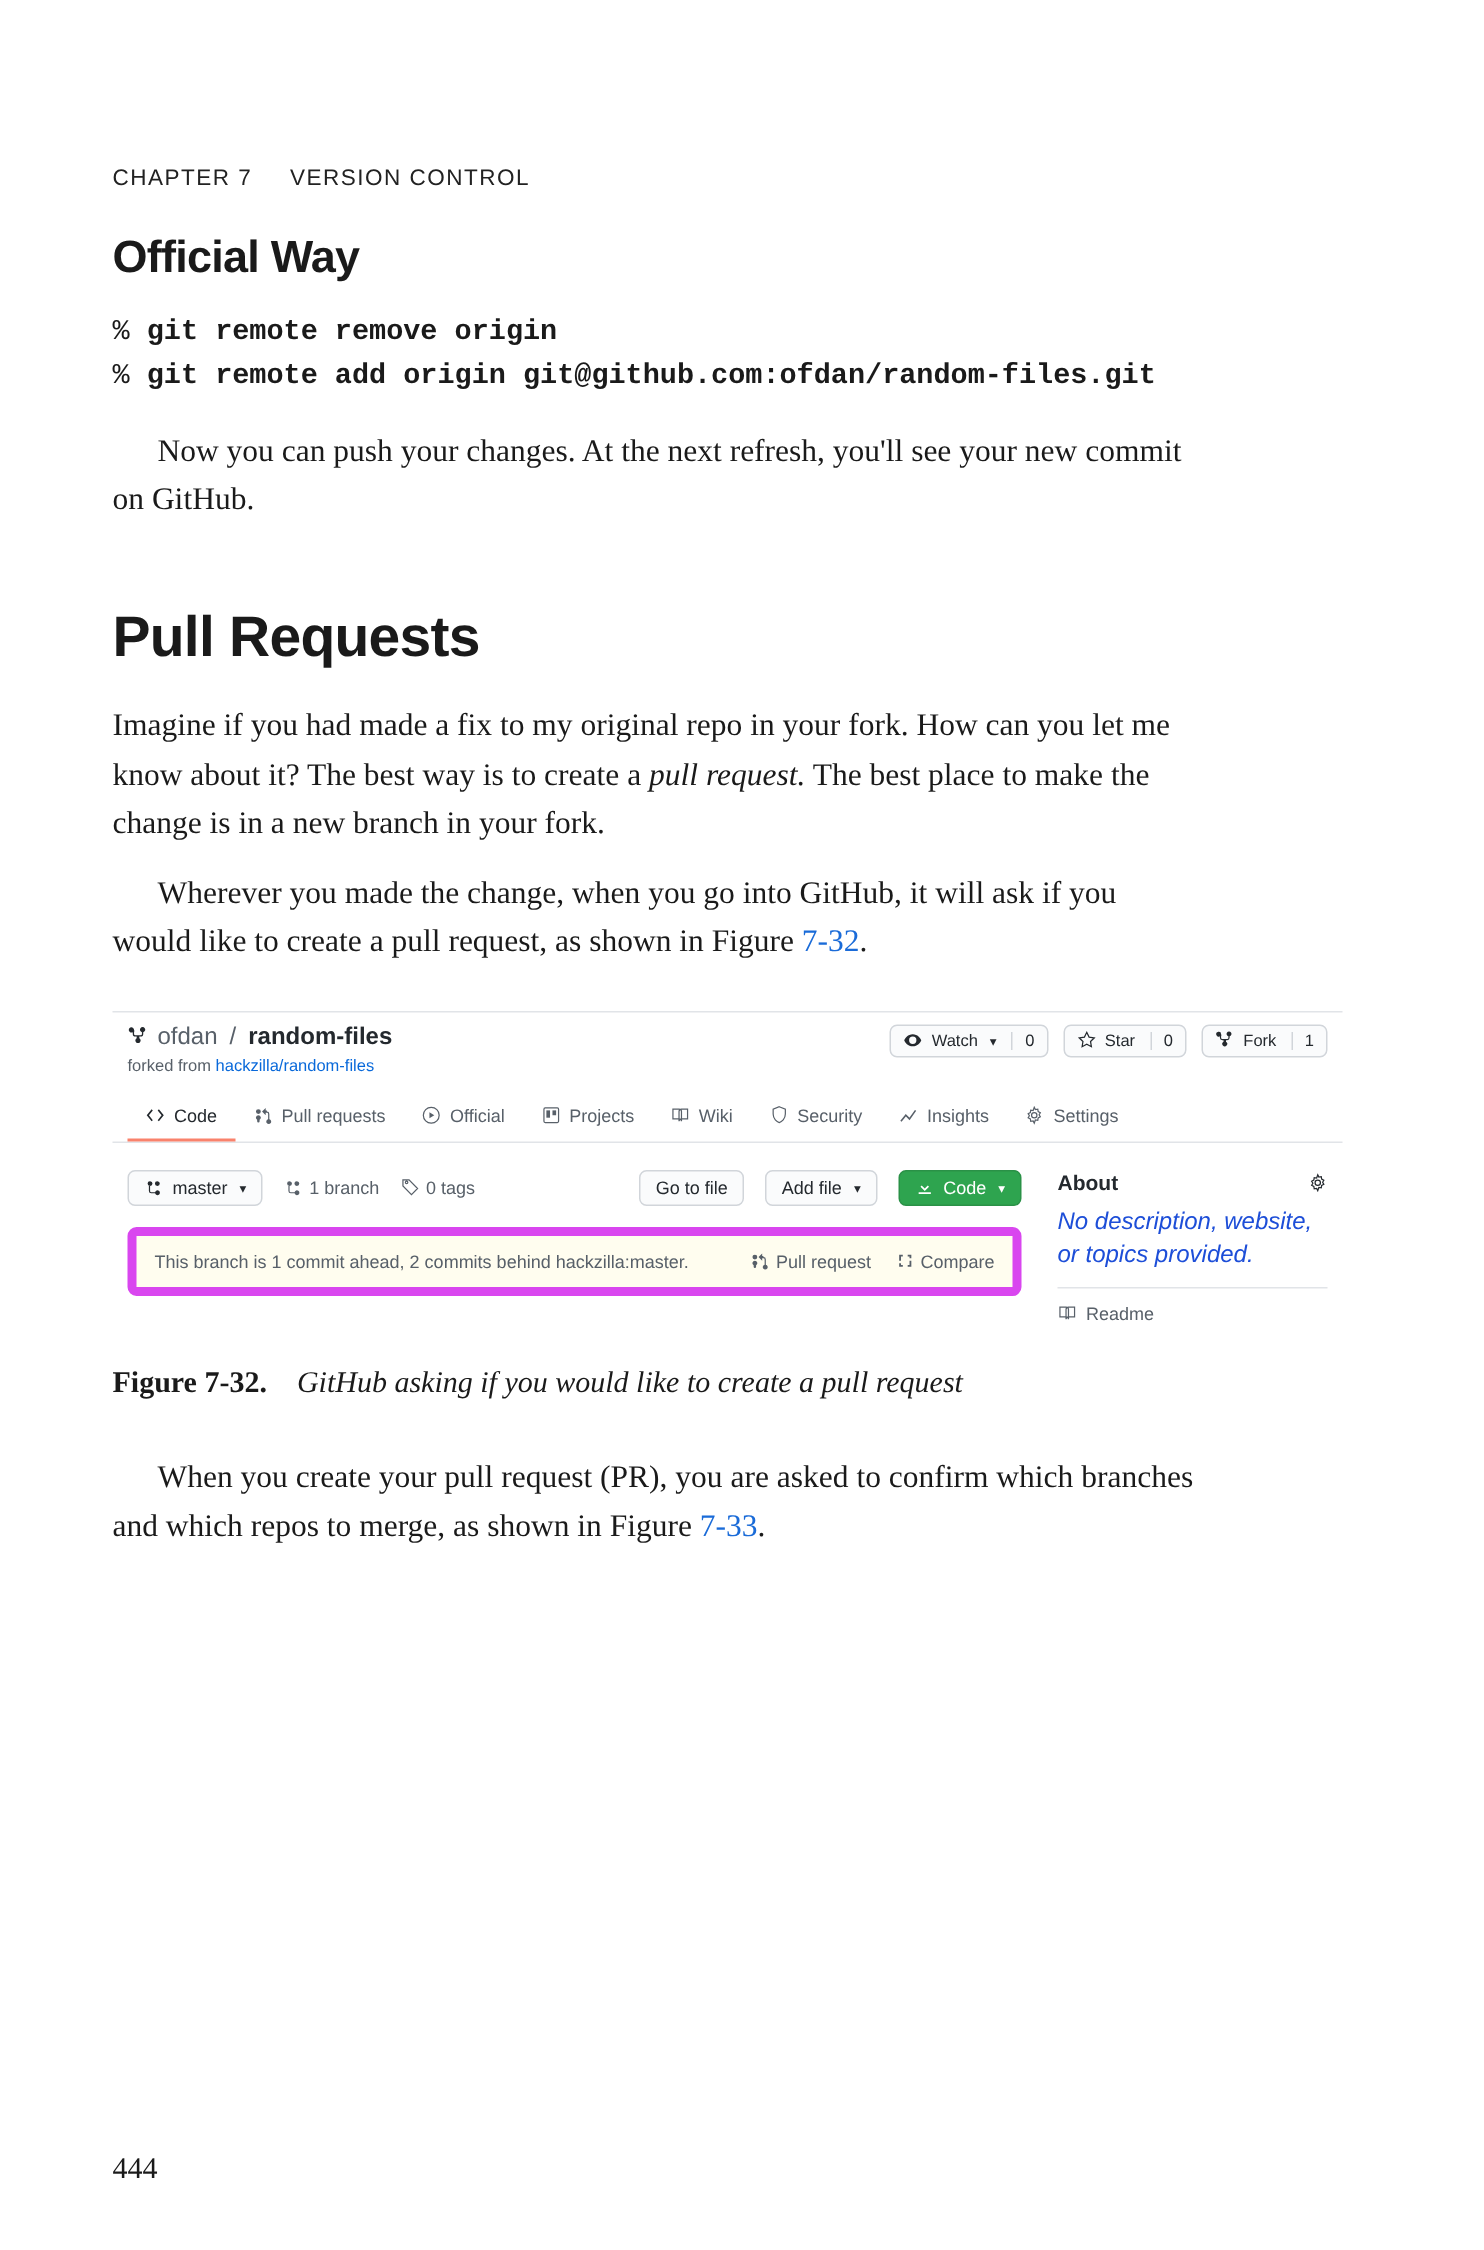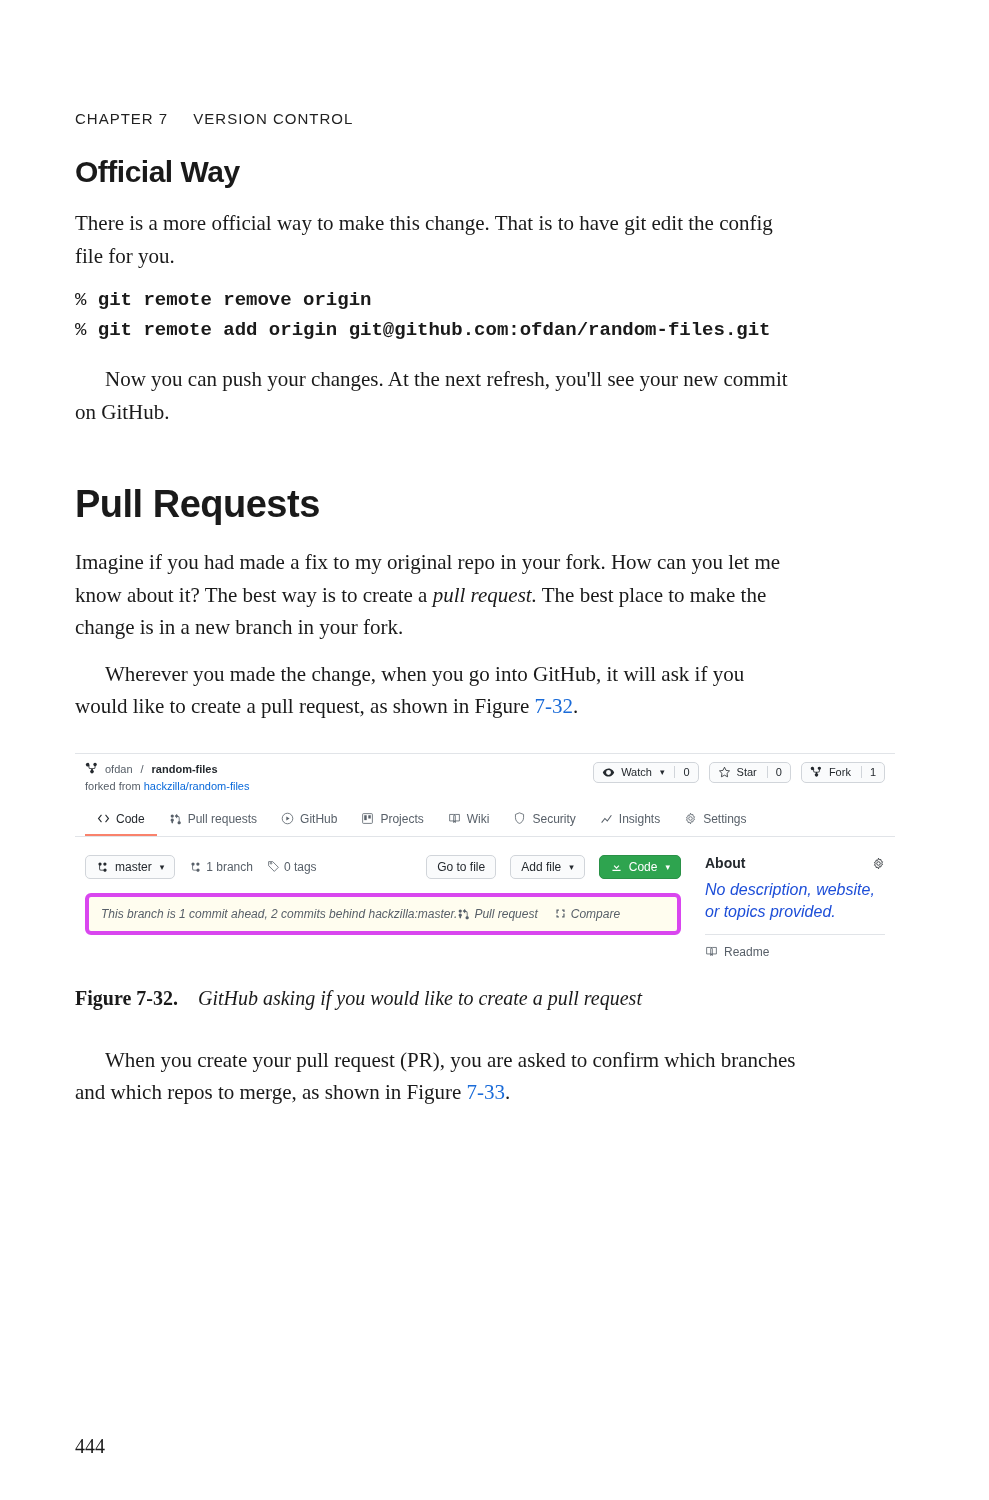--- a/index.html
+++ b/index.html
@@ -85,21 +85,21 @@
   }
   .gh-repo {
     display: flex;
     flex-direction: column;
     gap: 4px;
   }
   .gh-repo-row {
     display: flex;
     align-items: center;
     gap: 6px;
-    font-size: 11px;
+    font-size: 16px;
     color: #24292e;
   }
   .gh-repo-row .owner { color: #586069; }
   .gh-repo-row .slash { color: #586069; margin: 0 2px; }
   .gh-repo-row .name { font-weight: 600; }
   .gh-forked {
     font-size: 11px;
     color: #586069;
   }
   .gh-forked a { color: #0969da; text-decoration: none; }
@@ -180,29 +180,29 @@
     padding: 4px 10px;
     font-size: 12px;
   }
   .gh-btn.green {
     background: #2ea44f;
     border-color: #2a9147;
     color: #fff;
   }
   .gh-compare-row {
     display: flex;
+    justify-content: space-between;
     align-items: center;
     margin-top: 14px;
     padding: 10px 12px;
     background: #fffdef;
-    border: 4px solid #d946ef;
+    border: 6px solid #d946ef;
     border-radius: 6px;
     font-size: 12px;
     color: #586069;
-    font-style: italic;
   }
   .gh-compare-actions { display: flex; gap: 16px; color: #586069; }
   .gh-compare-actions span { display: inline-flex; align-items: center; gap: 4px; }
   .gh-commit-row {
     display: flex;
     align-items: center;
     gap: 10px;
     margin-top: 14px;
     padding: 10px 12px;
     border: 1px solid #e1e4e8;
@@ -259,21 +259,20 @@
 
 <div class="page">
 
   <div class="running-head">
     <span class="ch">CHAPTER 7</span>
     <span>VERSION CONTROL</span>
   </div>
 
   <h2 class="section">Official Way</h2>
 
-  <p class="body">There is a more official way to make this change. That is to have git edit the config file for you.</p>
 
   <div class="code-block"><span>% </span><span class="bold">git remote remove origin</span>
 <span>% </span><span class="bold">git remote add origin git@github.com:ofdan/random-files.git</span></div>
 
   <p class="body indent">Now you can push your changes. At the next refresh, you'll see your new commit on GitHub.</p>
 
   <h1 class="bigsection">Pull Requests</h1>
 
   <p class="body">
     <span>Imagine if you had made a fix to my original repo in your fork. How can you let me know about it? The best way is to create a </span><em class="term">pull request.</em><span> The best place to make the change is in a new branch in your fork.</span>
@@ -345,21 +344,21 @@
         <span><svg class="icon" viewBox="0 0 16 16">
               <path d="M4 3a2 2 0 1 0 0 4 2 2 0 0 0 0-4zm0 5a2 2 0 0 0-1 3.73V13a1 1 0 1 0 2 0v-1.27A2 2 0 0 0 4 8zm7-4h-1V2l-3 3 3 3V6h1a1 1 0 0 1 1 1v4.27A2 2 0 1 0 13 11.27V7a2 2 0 0 0-2-2z"></path>
             </svg></span>
         <span>Pull requests</span>
       </span>
       <span class="gh-tab">
         <span><svg class="icon" viewBox="0 0 16 16">
               <circle cx="8" cy="8" r="6.5" fill="none" stroke="currentColor"></circle>
               <path d="M6.5 5.5v5l4-2.5-4-2.5z"></path>
             </svg></span>
-        <span>GitHub</span>
+        <span>Official</span>
       </span>
       <span class="gh-tab">
         <span><svg class="icon" viewBox="0 0 16 16">
               <rect x="2" y="2" width="12" height="12" rx="1" fill="none" stroke="currentColor"></rect>
               <rect x="4" y="4" width="3" height="6"></rect>
               <rect x="9" y="4" width="3" height="4"></rect>
             </svg></span>
         <span>Projects</span>
       </span>
       <span class="gh-tab">

